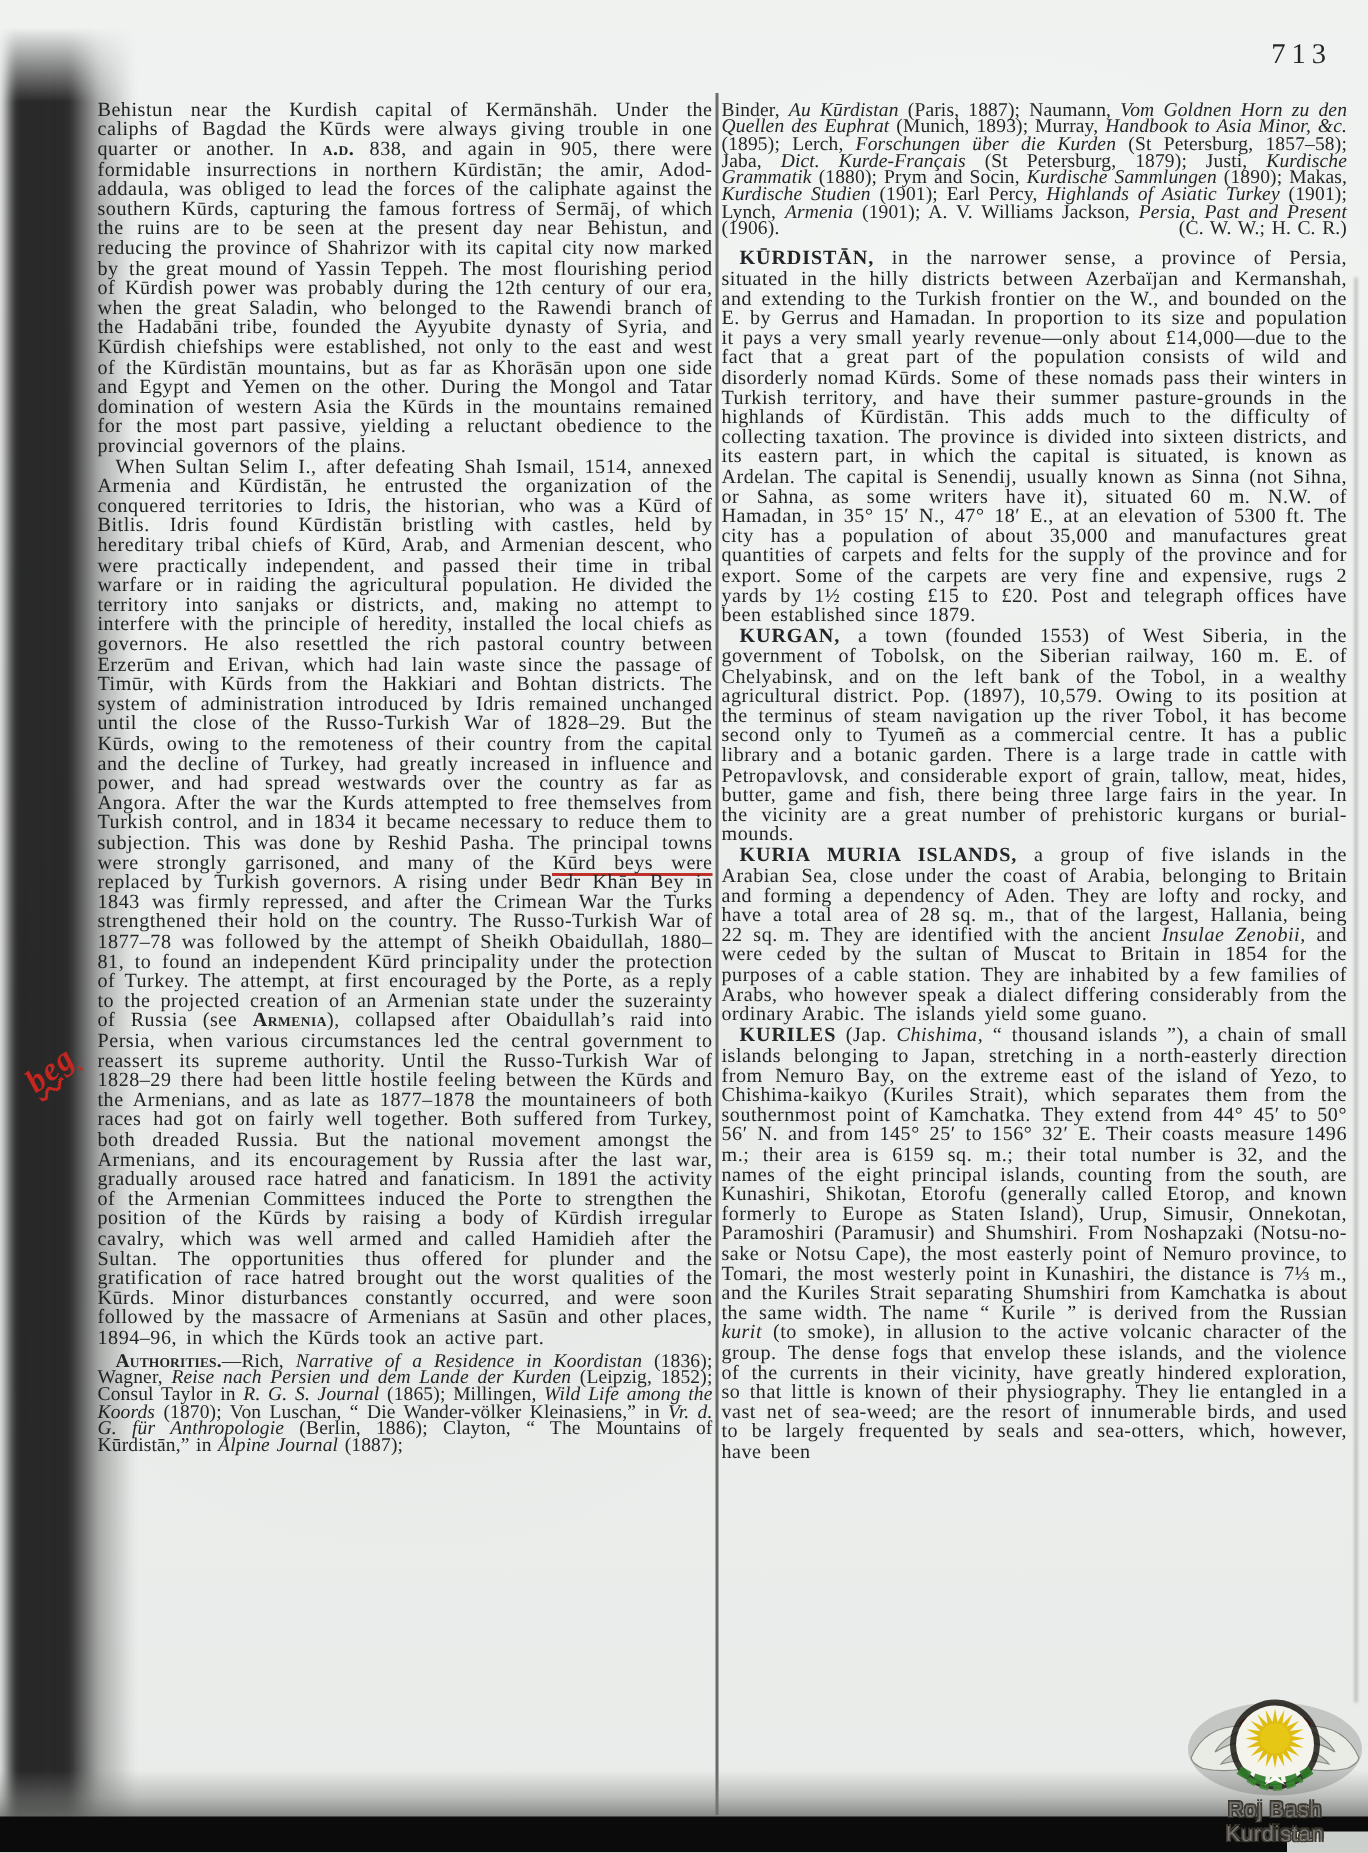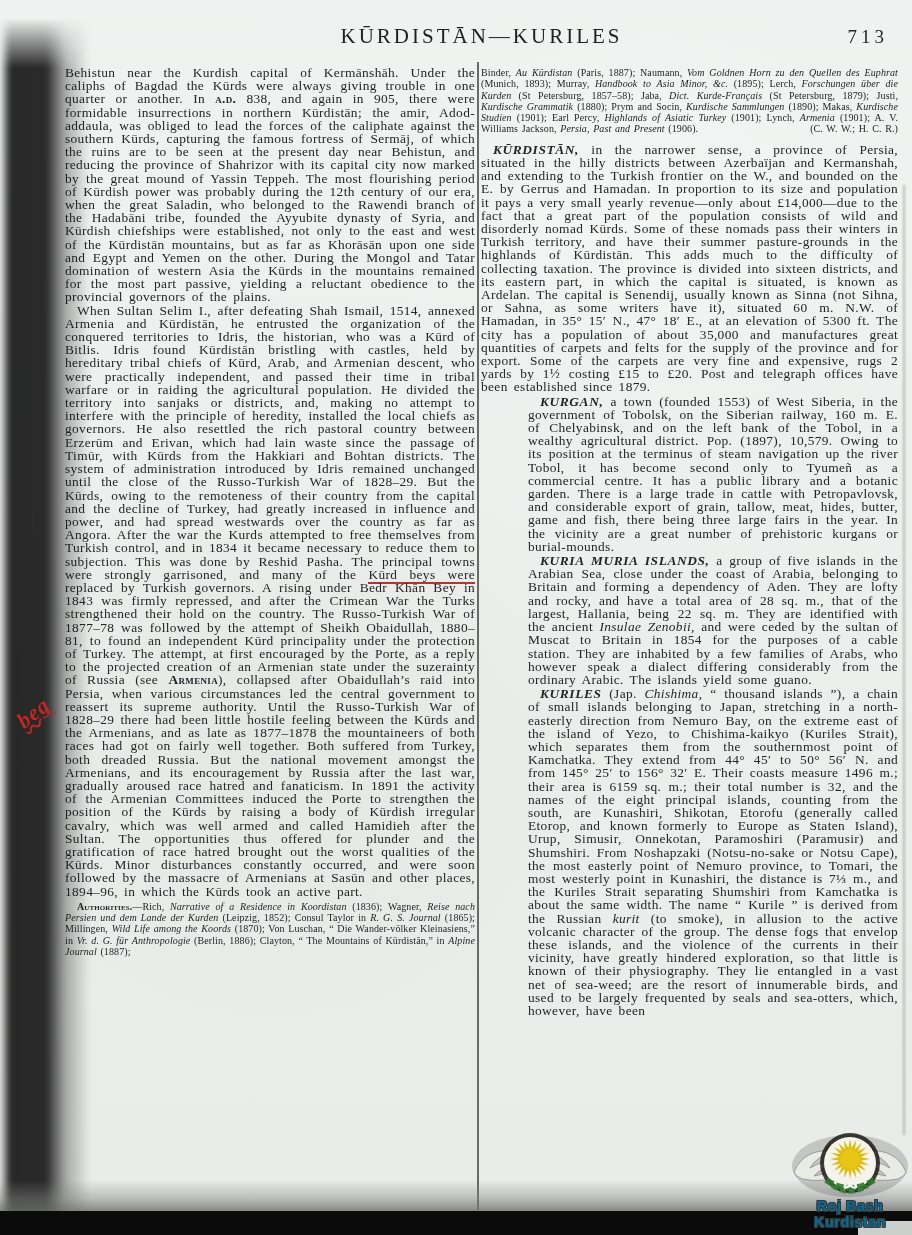--- a/index.html
+++ b/index.html
@@ -15,24 +15,24 @@
   h1{margin:0;text-align:center;font-size:21px;font-weight:500;letter-spacing:3px;color:#1d1f21;}
   .page-number{position:absolute;right:10px;top:2px;font-size:19px;letter-spacing:4px;color:#24262a;}
 
   .col{position:absolute;top:66px;z-index:2;text-align:justify;
        font-size:13.4px;line-height:13.2px;letter-spacing:0.35px;word-spacing:2.4px;}
   .col-left{left:65px;width:410px;}
   .col-right{left:481px;top:64px;width:417px;}
   .col p{margin:0;}
   .col p.indent{text-indent:12px;}
   .col p.gap{margin-top:8px;}
-  .col p.entry + p.entry{margin-top:1px;margin-left:47px;}
-  .col p.small{font-size:10px;line-height:11.3px;letter-spacing:0.1px;word-spacing:1px;margin-top:3px;}
+  .col p.entry + p.entry{margin-top:1px;}
+  .col p.small{font-size:13px;line-height:11.3px;letter-spacing:0.1px;word-spacing:1px;margin-top:3px;}
   .s-i{font-style:italic;}
-  .s-b{font-weight:700;letter-spacing:0.6px;font-style:italic;}
+  .s-b{font-weight:700;letter-spacing:0.6px;}
   .s-sc{font-variant:small-caps;font-weight:bold;}
   .s-u{border-bottom:2.5px solid rgba(186,31,24,.92);padding-bottom:0.5px;}
   .s-right{float:right;}
 
   .divider{position:absolute;left:477px;top:62px;width:1.5px;height:1148px;background:#3d3f3e;opacity:.75;z-index:2;}
   .right-edge-line{position:absolute;left:903px;top:185px;width:2px;height:950px;background:rgba(90,95,90,.35);filter:blur(1px);z-index:1;}
 
   .scan-edge-left{position:absolute;left:0;top:18px;width:92px;height:1200px;z-index:3;pointer-events:none;
     background:linear-gradient(90deg, rgba(18,18,18,0) 0px, rgba(18,18,18,.9) 10px, rgba(14,14,14,.88) 46px, rgba(20,20,20,.3) 66px, rgba(20,20,20,0) 90px);
     filter:blur(2.5px);
@@ -42,33 +42,32 @@
     background:linear-gradient(180deg, rgba(140,143,140,0) 0%, rgba(130,133,130,.45) 55%, rgba(108,111,108,.85) 100%);}
   .bottom-black{position:absolute;left:0;top:1211px;width:912px;height:24px;background:#0b0b0b;z-index:4;}
   .corner-patch{position:absolute;left:858px;top:1221px;width:54px;height:14px;background:#ccd0cc;z-index:5;}
 
   .margin-note{position:absolute;left:16px;top:700px;z-index:4;color:#c5261f;
     font-size:22px;font-weight:700;font-style:italic;transform:rotate(-38deg);
     text-decoration:underline wavy 1.5px;letter-spacing:1px;}
 
   .watermark{position:absolute;left:788px;top:1126px;width:124px;z-index:6;}
   .wm-label{margin-top:-6px;text-align:center;font-family:"Liberation Sans","DejaVu Sans",sans-serif;
-    font-weight:700;font-size:14.5px;color:#0369a1;letter-spacing:.5px;
+    font-weight:400;font-size:14.5px;color:#737373;letter-spacing:.5px;
     text-shadow:1px 1px 0 #3c382e,-1px -1px 0 #3c382e,1px -1px 0 #3c382e,-1px 1px 0 #3c382e;}
 </style>
 </head>
 <body>
 
 <div class="page">
 
   <div class="scan-edge-left"></div>
   <div class="right-edge-line"></div>
 
   <header>
-    <h1>KŪRDISTĀN—KURILES</h1>
     <div class="page-number">713</div>
   </header>
 
   <div class="divider"></div>
 
   <section class="col col-left">
       <p class=""><span>Behistun near the Kurdish capital of Kermānshāh.  Under the caliphs of Bagdad the Kūrds were always giving trouble in one quarter or another.  In </span><span class="s-sc">a.d.</span><span> 838, and again in 905, there were formidable insurrections in northern Kūrdistān; the amir, Adod-addaula, was obliged to lead the forces of the caliphate against the southern Kūrds, capturing the famous fortress of Sermāj, of which the ruins are to be seen at the present day near Behistun, and reducing the province of Shahrizor with its capital city now marked by the great mound of Yassin Teppeh.  The most flourishing period of Kūrdish power was probably during the 12th century of our era, when the great Saladin, who belonged to the Rawendi branch of the Hadabāni tribe, founded the Ayyubite dynasty of Syria, and Kūrdish chiefships were established, not only to the east and west of the Kūrdistān mountains, but as far as Khorāsān upon one side and Egypt and Yemen on the other.  During the Mongol and Tatar domination of western Asia the Kūrds in the mountains remained for the most part passive, yielding a reluctant obedience to the provincial governors of the plains.</span></p>
       <p class="indent"><span>When Sultan Selim I., after defeating Shah Ismail, 1514, annexed Armenia and Kūrdistān, he entrusted the organization of the conquered territories to Idris, the historian, who was a Kūrd of Bitlis.  Idris found Kūrdistān bristling with castles, held by hereditary tribal chiefs of Kūrd, Arab, and Armenian descent, who were practically independent, and passed their time in tribal warfare or in raiding the agricultural population.  He divided the territory into sanjaks or districts, and, making no attempt to interfere with the principle of heredity, installed the local chiefs as governors.  He also resettled the rich pastoral country between Erzerūm and Erivan, which had lain waste since the passage of Timūr, with Kūrds from the Hakkiari and Bohtan districts.  The system of administration introduced by Idris remained unchanged until the close of the Russo-Turkish War of 1828–29.  But the Kūrds, owing to the remoteness of their country from the capital and the decline of Turkey, had greatly increased in influence and power, and had spread westwards over the country as far as Angora.  After the war the Kurds attempted to free themselves from Turkish control, and in 1834 it became necessary to reduce them to subjection.  This was done by Reshid Pasha.  The principal towns were strongly garrisoned, and many of the </span><span class="s-u">Kūrd beys were</span><span> replaced by Turkish governors.  A rising under Bedr Khān Bey in 1843 was firmly repressed, and after the Crimean War the Turks strengthened their hold on the country.  The Russo-Turkish War of 1877–78 was followed by the attempt of Sheikh Obaidullah, 1880–81, to found an independent Kūrd principality under the protection of Turkey.  The attempt, at first encouraged by the Porte, as a reply to the projected creation of an Armenian state under the suzerainty of Russia (see </span><span class="s-sc">Armenia</span><span>), collapsed after Obaidullah’s raid into Persia, when various circumstances led the central government to reassert its supreme authority.  Until the Russo-Turkish War of 1828–29 there had been little hostile feeling between the Kūrds and the Armenians, and as late as 1877–1878 the mountaineers of both races had got on fairly well together.  Both suffered from Turkey, both dreaded Russia.  But the national movement amongst the Armenians, and its encouragement by Russia after the last war, gradually aroused race hatred and fanaticism.  In 1891 the activity of the Armenian Committees induced the Porte to strengthen the position of the Kūrds by raising a body of Kūrdish irregular cavalry, which was well armed and called Hamidieh after the Sultan.  The opportunities thus offered for plunder and the gratification of race hatred brought out the worst qualities of the Kūrds.  Minor disturbances constantly occurred, and were soon followed by the massacre of Armenians at Sasūn and other places, 1894–96, in which the Kūrds took an active part.</span></p>
       <p class="small indent"><span class="s-sc">Authorities.</span><span>—Rich, </span><span class="s-i">Narrative of a Residence in Koordistan</span><span> (1836); Wagner, </span><span class="s-i">Reise nach Persien und dem Lande der Kurden</span><span> (Leipzig, 1852); Consul Taylor in </span><span class="s-i">R. G. S. Journal</span><span> (1865); Millingen, </span><span class="s-i">Wild Life among the Koords</span><span> (1870); Von Luschan, “ Die Wander-völker Kleinasiens,” in </span><span class="s-i">Vr. d. G. für Anthropologie</span><span> (Berlin, 1886); Clayton, “ The Mountains of Kūrdistān,” in </span><span class="s-i">Alpine Journal</span><span> (1887);</span></p>
     </section>

